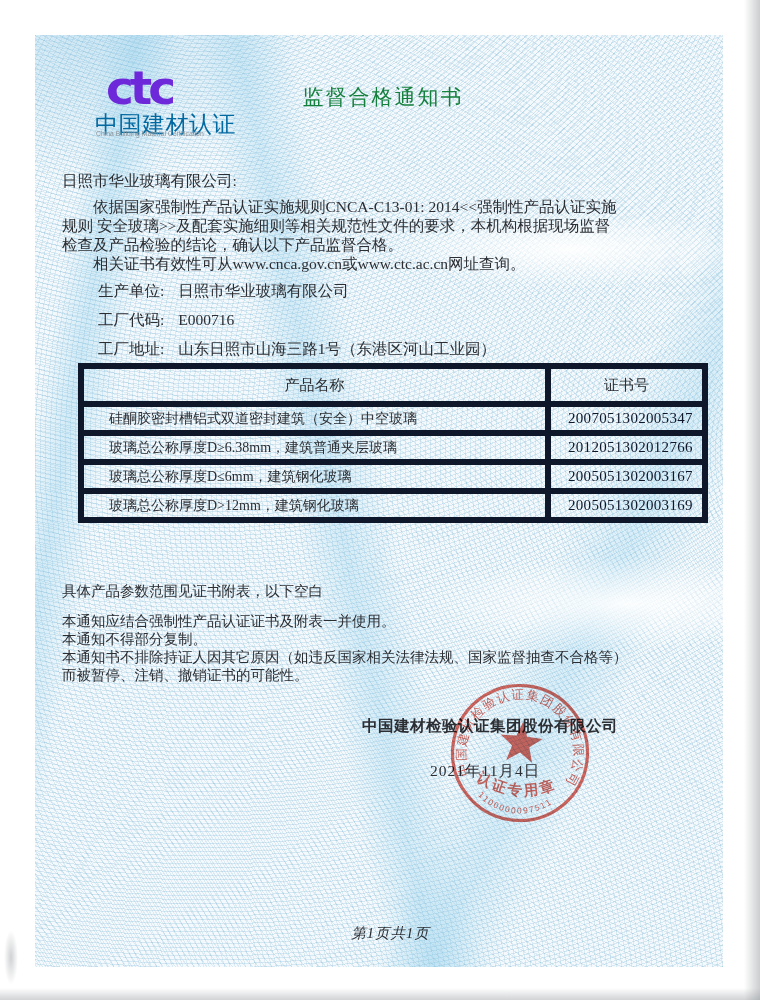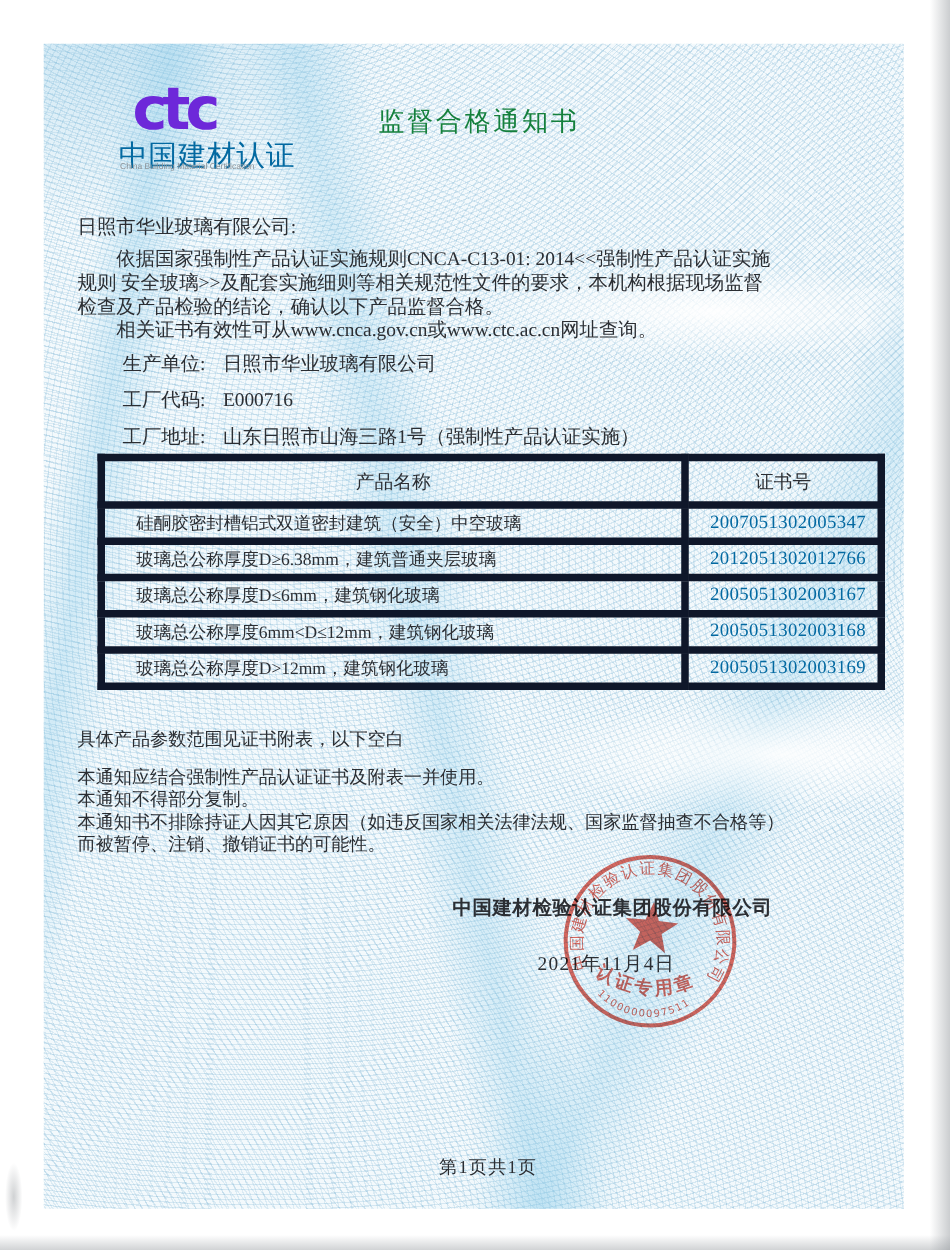--- a/index.html
+++ b/index.html
@@ -50,30 +50,30 @@
   .field{font-size:15.5px;white-space:nowrap;left:98px;}
   .f1{top:281px;} .f2{top:310px;} .f3{top:339px;}
   .field .lbl{margin-right:14px;}
   
   table.cert{position:absolute;left:78px;top:363px;width:624px;border-collapse:collapse;table-layout:fixed;}
   table.cert th, table.cert td{border:6px solid #0f172a;font-weight:normal;
     font-size:14px;color:#2b2e33;overflow:hidden;white-space:nowrap;}
   table.cert th{height:30px;text-align:center;font-size:15px;}
   table.cert td{height:23px;padding:0 0 0 25px;margin-left:44px;}
   table.cert td.num{font-family:"Liberation Serif","DejaVu Serif",serif;
-    font-size:15px;letter-spacing:0.3px;padding-left:17px;color:#0369a1;}
+    font-size:15px;letter-spacing:0.3px;padding-left:17px;color:#0f172a;}
   
   .note{left:62px;width:645px;font-size:14.5px;white-space:nowrap;}
   .n1{top:582px;} .n2{top:612px;} .n3{top:630px;} .n4{top:648px;} .n5{top:666px;}
   
   .sig-company{left:362px;top:716px;font-size:15.5px;font-weight:bold;letter-spacing:0.5px;white-space:nowrap;}
   .sig-date{left:430px;top:761px;font-size:15.5px;letter-spacing:1px;white-space:nowrap;}
   .stamp{left:447px;top:680px;width:146px;height:146px;transform:rotate(6deg);mix-blend-mode:multiply;}
   .page-num{left:0;top:924px;width:760px;text-align:center;padding-left:21px;
-    box-sizing:border-box;font-size:14.5px;letter-spacing:1px;}
+    box-sizing:border-box;font-size:14.5px;letter-spacing:1px;font-style:italic;}
 </style>
 </head>
 <body>
 
 <div class="abs guilloche"></div>
 <div class="abs scan-shadow-right"></div>
 <div class="abs scan-shadow-bottom"></div>
 <div class="abs scan-smudge"></div>
 
 <div class="abs logo-wordmark">ctc</div>
@@ -87,21 +87,21 @@
 <div class="abs pline pl3">检查及产品检验的结论，确认以下产品监督合格。</div>
 <div class="abs pline pl4">相关证书有效性可从www.cnca.gov.cn或www.ctc.ac.cn网址查询。</div>
 
 <div class="abs field f1">
   <span class="lbl">生产单位:</span><span>日照市华业玻璃有限公司</span>
 </div>
 <div class="abs field f2">
   <span class="lbl">工厂代码:</span><span>E000716</span>
 </div>
 <div class="abs field f3">
-  <span class="lbl">工厂地址:</span><span>山东日照市山海三路1号（强制性产品认证实施）</span>
+  <span class="lbl">工厂地址:</span><span>山东日照市山海三路1号（东港区河山工业园）</span>
 </div>
 
 <table class="cert">
   <colgroup>
       <col style="width:467px">
       <col style="width:157px">
     </colgroup>
   <thead>
     <tr>
       <th>产品名称</th>
@@ -113,24 +113,20 @@
       <td>硅酮胶密封槽铝式双道密封建筑（安全）中空玻璃</td>
       <td class="num">2007051302005347</td>
     </tr>
     <tr>
       <td>玻璃总公称厚度D≥6.38mm，建筑普通夹层玻璃</td>
       <td class="num">2012051302012766</td>
     </tr>
     <tr>
       <td>玻璃总公称厚度D≤6mm，建筑钢化玻璃</td>
       <td class="num">2005051302003167</td>
-    </tr>
-    <tr>
-      <td>玻璃总公称厚度6mm&lt;D≤12mm，建筑钢化玻璃</td>
-      <td class="num">2005051302003168</td>
     </tr>
     <tr>
       <td>玻璃总公称厚度D&gt;12mm，建筑钢化玻璃</td>
       <td class="num">2005051302003169</td>
     </tr>
   </tbody>
 </table>
 
 <div class="abs note n1">具体产品参数范围见证书附表，以下空白</div>
 <div class="abs note n2">本通知应结合强制性产品认证证书及附表一并使用。</div>

